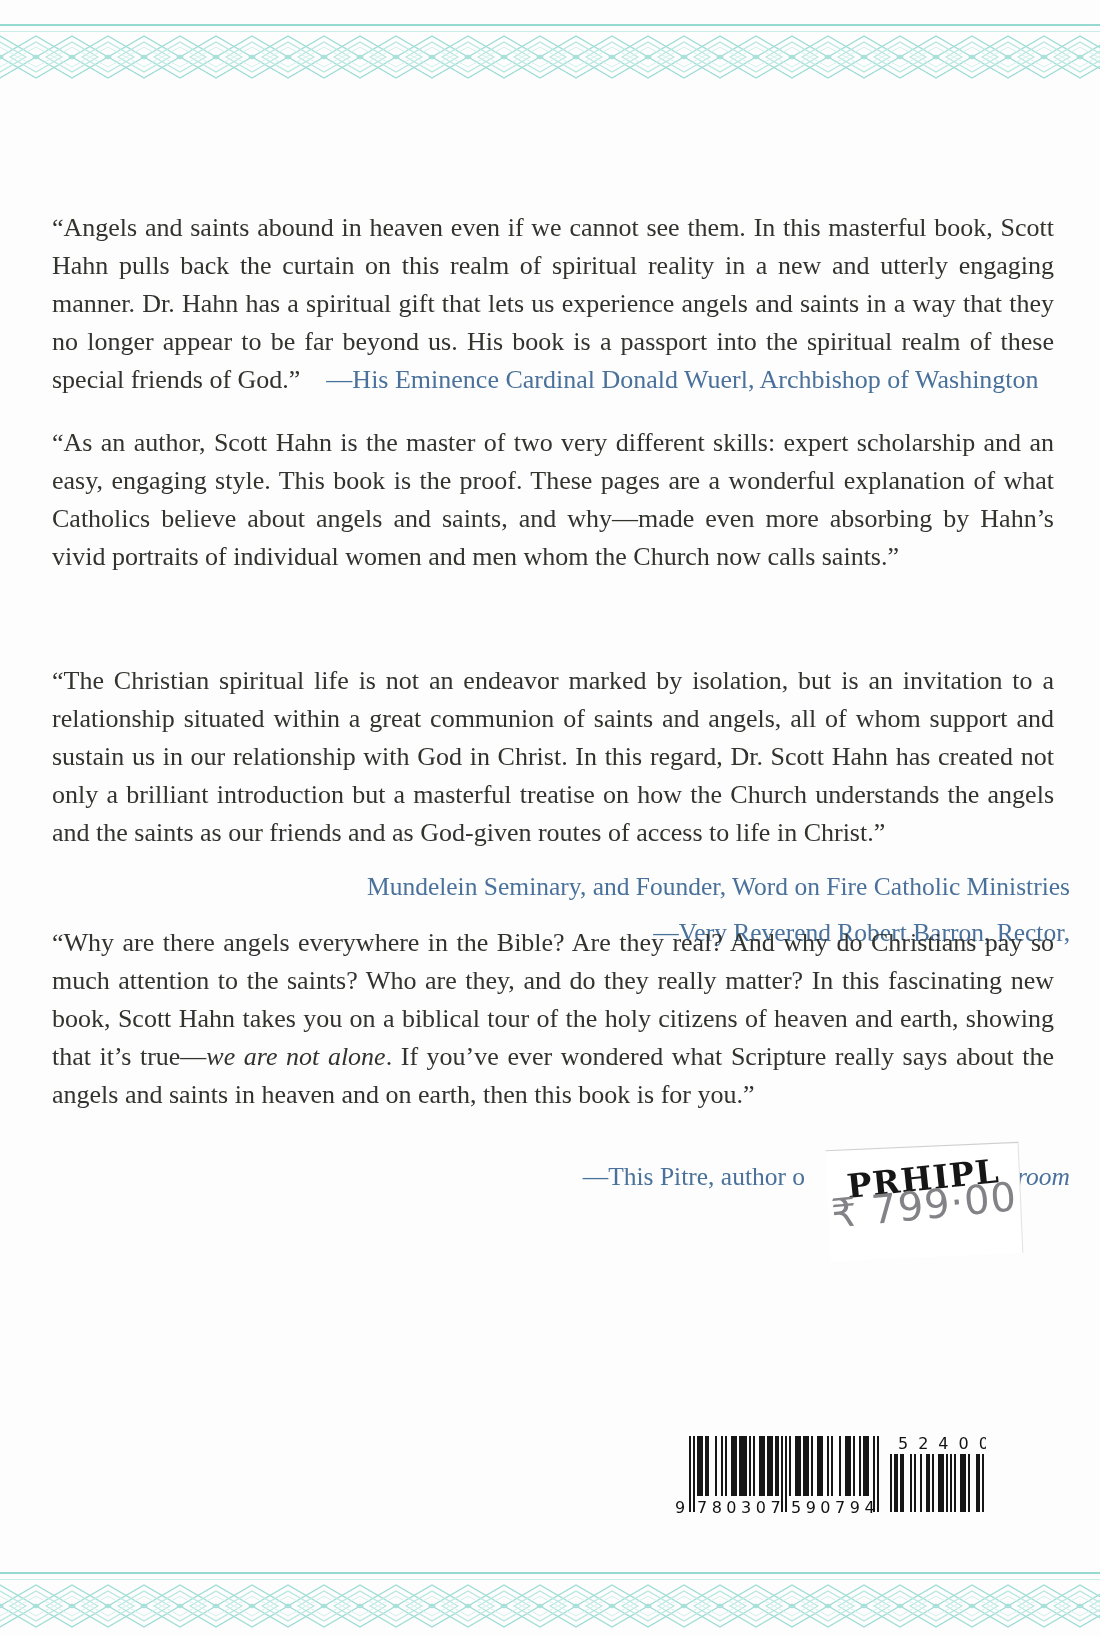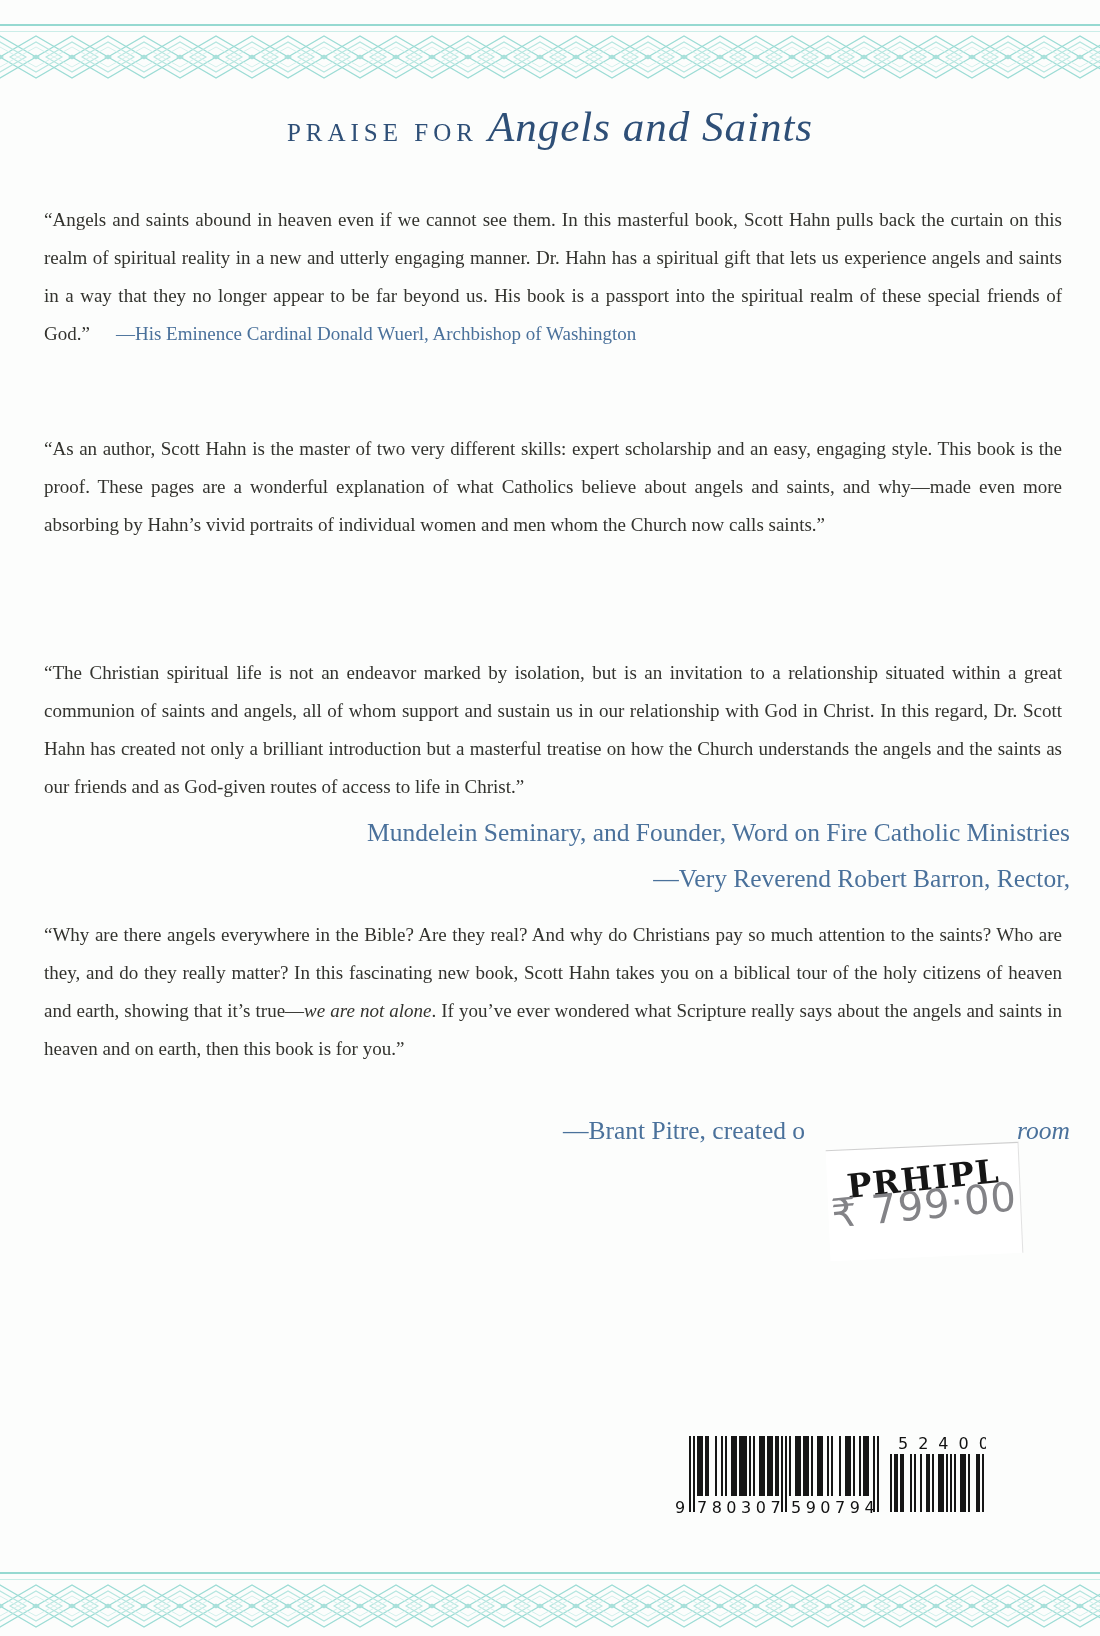--- a/index.html
+++ b/index.html
@@ -21,23 +21,23 @@
     text-align:center;color:#2e4f77;white-space:nowrap;
   }
   .title .prefix{
     font-size:25px;letter-spacing:5px;vertical-align:baseline;
   }
   .title .book{
     font-style:italic;font-size:43px;letter-spacing:1px;margin-left:10px;
   }
   
   .quote-block{position:absolute;left:36px;width:1034px;}
-  .q1{top:193px;} .q2{top:422px;} .q3{top:646px;} .q4{top:908px;}
+  .q1{top:193px;} .q2{top:408px;} .q3{top:646px;} .q4{top:908px;}
   .quote-text{
-    margin:8px;font-size:19px;line-height:38px;color:#33332e;
+    margin:16px;font-size:26px;line-height:38px;color:#33332e;
     text-align:justify;
   }
   .attr{color:#4a719b;}
   .attr-inline{margin-left:26px;}
   .attr-line{
     font-size:25.5px;line-height:37px;color:#4a719b;text-align:right;margin:0;
   }
   .attr-gap{margin-top:9px;}
   .attr-gap-lg{margin-top:44px;}
   .spacer{display:inline-block;width:212px;}
@@ -102,41 +102,38 @@
           </g>
           <path d="M32,23 L36,20.5 L40,23 L36,25.5 Z" fill="#a8e0da"></path>
           <path d="M-4,23 L0,20.5 L4,23 L0,25.5 Z" fill="#a8e0da"></path>
           <path d="M68,23 L72,20.5 L76,23 L72,25.5 Z" fill="#a8e0da"></path>
         </pattern>
       </defs>
       <rect x="0" y="0" width="1100" height="46" fill="url(#lat1)"></rect>
     </svg>
   </div>
 
-  <div class="title">
-    <span class="prefix">PRAISE FOR</span><span class="book">Angels and Saints</span>
-  </div>
 
   <div class="quote-block q1">
     <p class="quote-text"><span>“Angels and saints abound in heaven even if we cannot see them. In this masterful book, Scott Hahn pulls back the curtain on this realm of spiritual reality in a new and utterly engaging manner. Dr. Hahn has a spiritual gift that lets us experience angels and saints in a way that they no longer appear to be far beyond us. His book is a passport into the spiritual realm of these special friends of God.”</span><span class="attr attr-inline">—His Eminence Cardinal Donald Wuerl, Archbishop of Washington</span></p>
   </div>
 
   <div class="quote-block q2">
     <p class="quote-text"><span>“As an author, Scott Hahn is the master of two very different skills: expert scholarship and an easy, engaging style. This book is the proof. These pages are a wonderful explanation of what Catholics believe about angels and saints, and why—made even more absorbing by Hahn’s vivid portraits of individual women and men whom the Church now calls saints.”</span></p>
   </div>
 
   <div class="quote-block q3">
     <p class="quote-text"><span>“The Christian spiritual life is not an endeavor marked by isolation, but is an invitation to a relationship situated within a great communion of saints and angels, all of whom support and sustain us in our relationship with God in Christ. In this regard, Dr. Scott Hahn has created not only a brilliant introduction but a masterful treatise on how the Church understands the angels and the saints as our friends and as God-given routes of access to life in Christ.”</span></p>
     <p class="attr-line">Mundelein Seminary, and Founder, Word on Fire Catholic Ministries</p>
     <p class="attr-line attr-gap">—Very Reverend Robert Barron, Rector,</p>
   </div>
 
   <div class="quote-block q4">
     <p class="quote-text"><span>“Why are there angels everywhere in the Bible? Are they real? And why do Christians pay so much attention to the saints? Who are they, and do they really matter? In this fascinating new book, Scott Hahn takes you on a biblical tour of the holy citizens of heaven and earth, showing that it’s true—</span><span class="ital">we are not alone</span><span>. If you’ve ever wondered what Scripture really says about the angels and saints in heaven and on earth, then this book is for you.”</span></p>
-    <p class="attr-line attr-gap-lg"><span>—Brant Pitre, created o</span><span class="spacer"></span><span class="ital">room</span></p>
+    <p class="attr-line attr-gap-lg"><span>—This Pitre, author o</span><span class="spacer"></span><span class="ital">room</span></p>
   </div>
 
   <div class="sticker">
     <div class="sticker-label">PRHIPL</div>
     <div class="sticker-price">₹ 799·00</div>
   </div>
 
 
   <svg class="barcode-main" width="206" height="84" xmlns="http://www.w3.org/2000/svg">
     <g id="main-bars">

